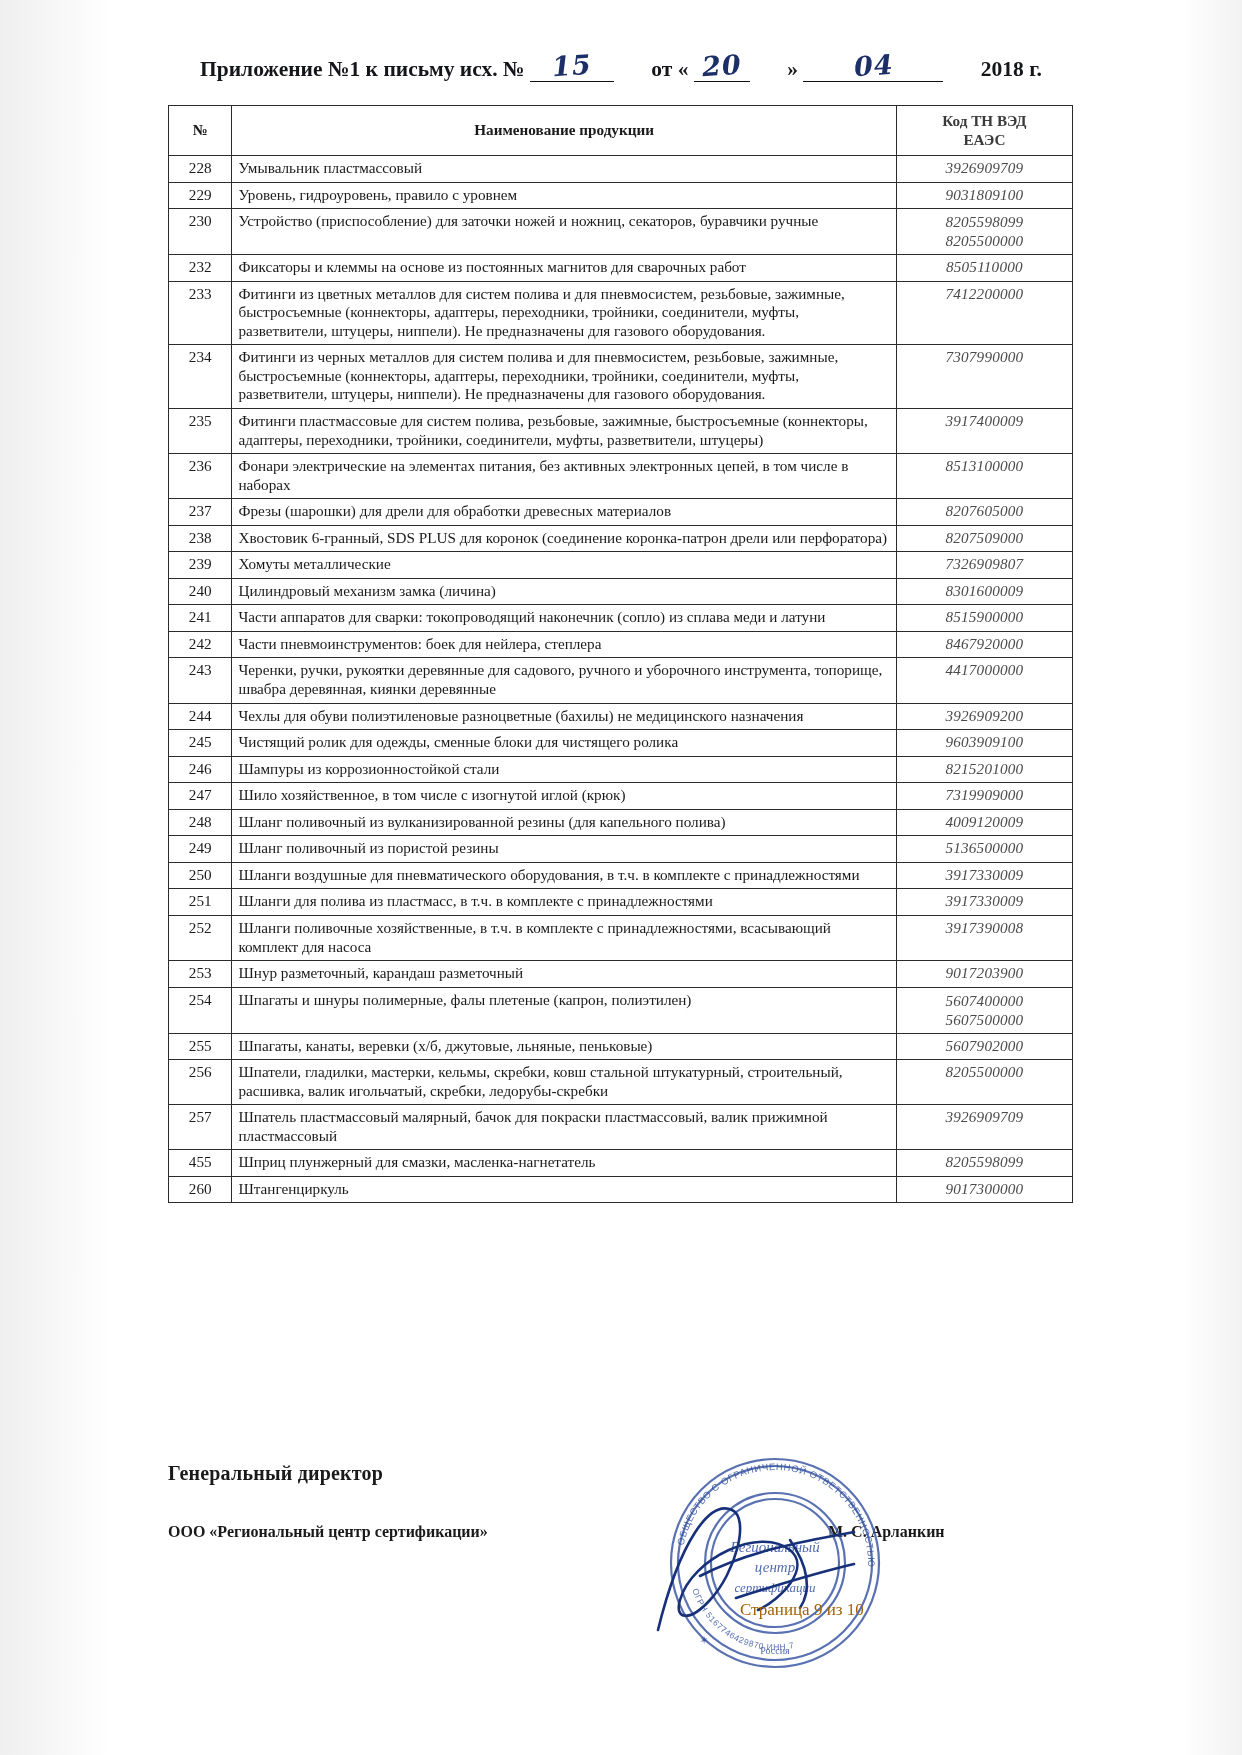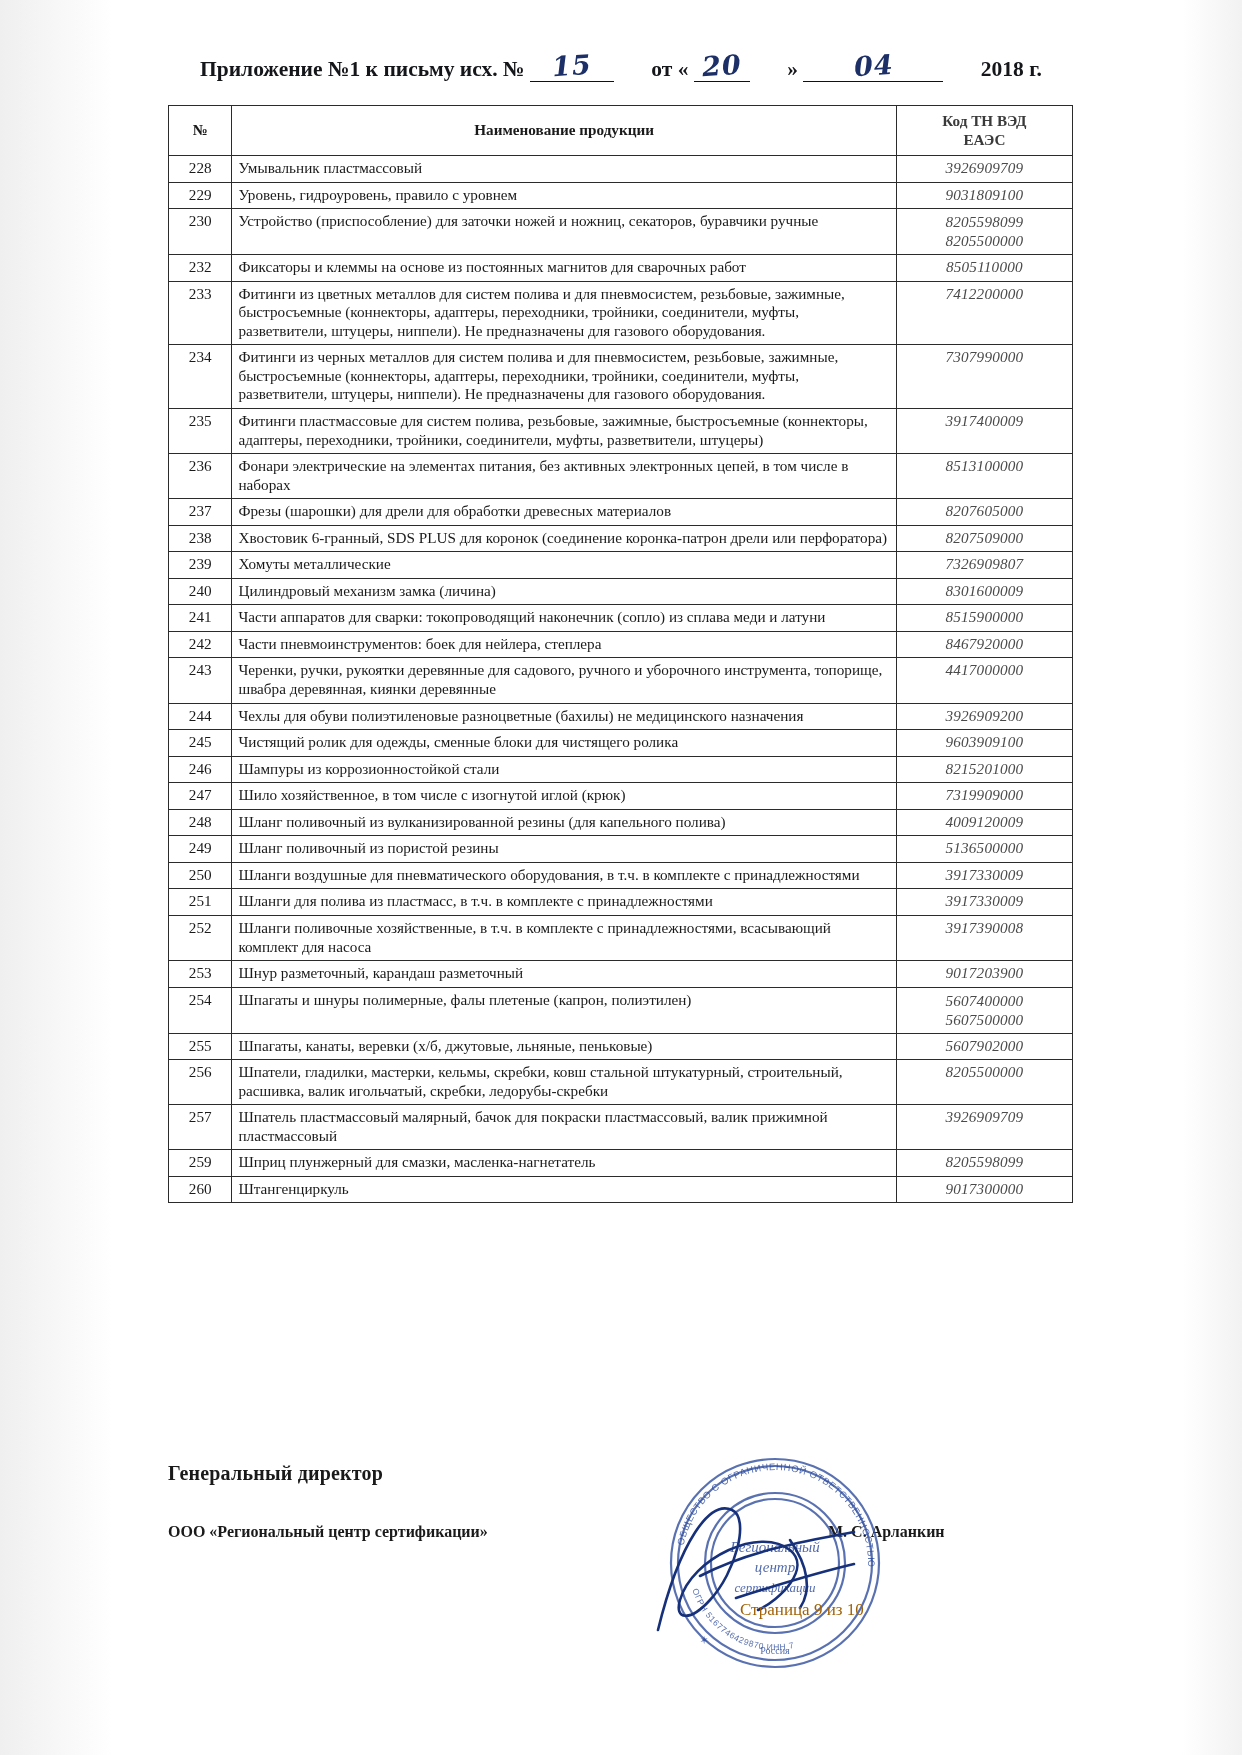--- a/index.html
+++ b/index.html
@@ -324,21 +324,21 @@
           <td class="col-num">256</td>
           <td class="col-name">Шпатели, гладилки, мастерки, кельмы, скребки, ковш стальной штукатурный, строительный, расшивка, валик игольчатый, скребки, ледорубы-скребки</td>
           <td class="col-code">8205500000</td>
         </tr>
         <tr>
           <td class="col-num">257</td>
           <td class="col-name">Шпатель пластмассовый малярный, бачок для покраски пластмассовый, валик прижимной пластмассовый</td>
           <td class="col-code">3926909709</td>
         </tr>
         <tr>
-          <td class="col-num">259</td>
+          <td class="col-num">455</td>
           <td class="col-name">Шприц плунжерный для смазки, масленка-нагнетатель</td>
           <td class="col-code">8205598099</td>
         </tr>
         <tr>
           <td class="col-num">260</td>
           <td class="col-name">Штангенциркуль</td>
           <td class="col-code">9017300000</td>
         </tr>
       </tbody>
   </table>

